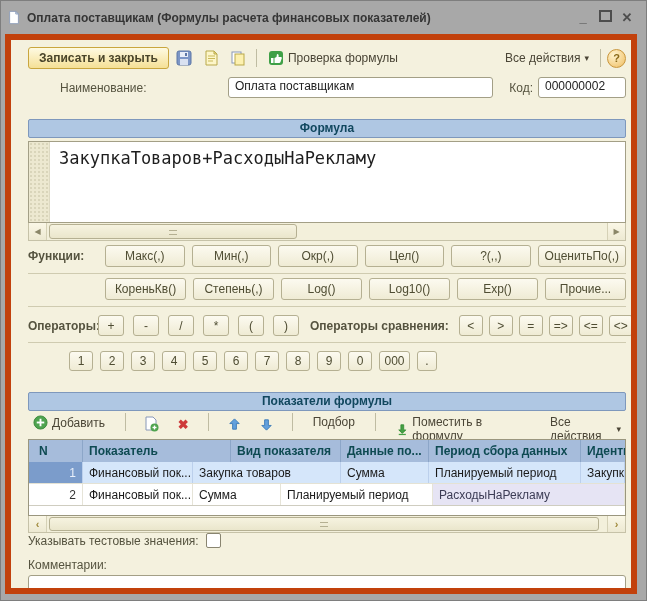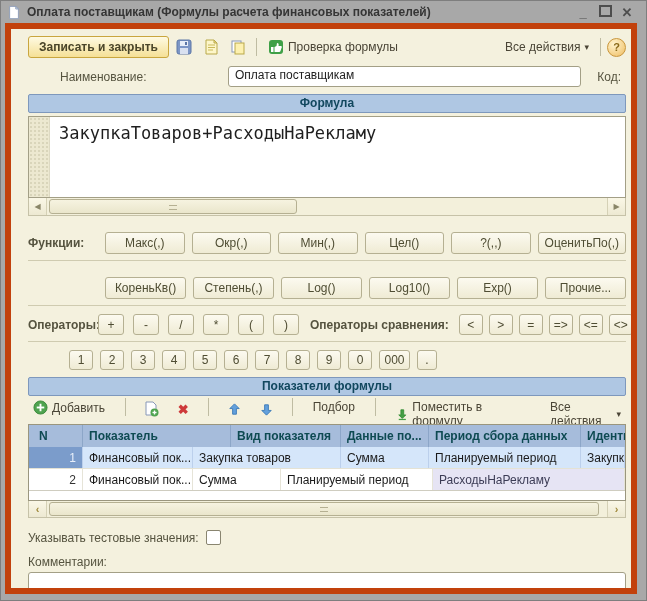--- a/index.html
+++ b/index.html
@@ -1,20 +1,20 @@
 <!DOCTYPE html>
 <html><head>
 <meta charset="utf-8">
 <style>
   html,body{margin:0;padding:0;background:#DADADA;}
   .window{width:647px;height:601px;box-sizing:border-box;background:#A8A8A8;
     padding:0 9px 6px 4px;display:flex;flex-direction:column;
     font-family:"Liberation Sans",sans-serif;font-size:12px;color:#4A493A;
     border:1px solid #7E7E7E;}
-  .titlebar{height:22px;display:flex;align-items:center;gap:6px;padding:0 2px;flex:0 0 auto;}
+  .titlebar{height:33px;display:flex;align-items:center;gap:6px;padding:0 2px;flex:0 0 auto;}
   .titlebar .title{font-weight:bold;color:#353535;flex:1;white-space:nowrap;overflow:hidden;font-size:12px;}
   .win-btn{color:#4D4D4D;font-weight:bold;width:16px;text-align:center;cursor:default;font-size:13px;}
   .maxbox{width:9px;height:8px;border:2px solid #4D4D4D;display:inline-block;}
   .body{flex:1;background:#F4F1DE;border:6px solid #c2410c;padding:4px 5px 6px 17px;
     display:flex;flex-direction:column;overflow:hidden;}
 
   
   .toolbar{display:flex;align-items:center;gap:3px;height:28px;flex:0 0 auto;}
   .btn-primary{border:1px solid #C9A63E;border-radius:3px;padding:3px 10px;
     background:linear-gradient(#FEFAE2,#F5E096);font-weight:bold;color:#4A452A;font-size:12px;cursor:default;}
@@ -31,40 +31,40 @@
   .row-name{display:flex;align-items:center;margin-top:5px;flex:0 0 auto;}
   .lbl{color:#55533F;}
   .row-name .lbl-name{width:168px;margin-left:32px;}
   .tbox{background:#fff;border:1px solid #A39F86;border-radius:3px;height:17px;padding:1px 6px;
     font-family:"Liberation Sans",sans-serif;font-size:12px;color:#222;}
   .name-input{flex:1;}
   .code-lbl{margin:0 5px 0 16px;}
   .code-input{width:74px;}
 
   
-  .group-hd{margin-top:7px;height:17px;line-height:17px;background:#AFC7E3;border:1px solid #7E98BC;
+  .group-hd{margin-top:21px;height:17px;line-height:17px;background:#AFC7E3;border:1px solid #7E98BC;
     border-radius:2px;text-align:center;font-weight:bold;color:#11475E;flex:0 0 auto;}
 
   
   .editor{margin-top:3px;border:1px solid #A39F86;background:#fff;height:80px;position:relative;flex:0 0 auto;}
   .gutter{position:absolute;left:0;top:0;bottom:0;width:20px;background:#ECE8D0;border-right:1px solid #DDD9C2;
     background-image:radial-gradient(#D9D5BA 1px,transparent 1px);background-size:4px 4px;}
   .code{margin-left:30px;padding-top:6px;font-family:"DejaVu Sans Mono",monospace;font-size:17px;color:#1E1E1E;}
   .hscroll{height:17px;display:flex;align-items:stretch;background:#F3F0DB;border:1px solid #C6C2A8;border-top:none;flex:0 0 auto;}
   .sbtn{width:17px;display:flex;align-items:center;justify-content:center;color:#8A8668;font-size:8px;
     background:linear-gradient(#FAF7E6,#EDE9D2);border-right:1px solid #D5D1B6;cursor:default;}
   .sbtn.right{border-right:none;border-left:1px solid #D5D1B6;}
   .strack{flex:1;position:relative;}
   .sthumb{position:absolute;top:1px;bottom:1px;background:linear-gradient(#F6F3E0,#EAE6CC);
     border:1px solid #B5B092;border-radius:3px;cursor:default;}
   .sthumb::after{content:"";position:absolute;left:50%;top:50%;width:8px;height:3px;margin:-2px 0 0 -4px;
     border-top:1px solid #B5B092;border-bottom:1px solid #B5B092;}
 
   
-  .fn-row{display:flex;align-items:center;gap:7px;margin-top:16px;flex:0 0 auto;}
+  .fn-row{display:flex;align-items:center;gap:7px;margin-top:4px;flex:0 0 auto;}
   .fn-label{width:70px;font-weight:bold;color:#55533F;flex:0 0 auto;}
   .btn{height:22px;border:1px solid #B5B092;border-radius:3px;background:linear-gradient(#FCFAF0,#EFEBD4);
     color:#4F4D33;font-size:12px;display:flex;align-items:center;justify-content:center;cursor:default;
     font-family:"Liberation Sans",sans-serif;}
   .fn-btn{flex:1;}
   .hr{height:1px;background:#CFCBB0;margin:6px 0 0 0;flex:0 0 auto;}
 
   
   .op-row{display:flex;align-items:center;margin-top:8px;flex:0 0 auto;}
   .op-label{font-weight:bold;color:#55533F;width:70px;flex:0 0 auto;}
@@ -98,21 +98,21 @@
   .row-sel .td.c0{background:#7B9CCB;color:#E8EFFA;justify-content:flex-end;padding-right:6px;}
   .row-plain{background:#fff;color:#1A1A1A;border-top:1px solid #E4E2D4;border-bottom:1px solid #CFCDC0;}
   .row-plain .td{border-right:1px solid #E6E4D8;}
   .row-plain .td.c0{justify-content:flex-end;padding-right:6px;color:#333;}
   .row-plain .td.c5{background:#E6E4F4;color:#3C3C55;}
   .tfill{height:9px;background:#fff;}
   .tscroll{height:16px;display:flex;align-items:stretch;background:#F3F0DB;border:1px solid #C6C2A8;border-top:none;flex:0 0 auto;}
   .tscroll .sbtn{color:#A08A3C;font-size:11px;font-weight:bold;}
 
   
-  .chk-row{display:flex;align-items:center;margin-top:12px;gap:7px;flex:0 0 auto;}
+  .chk-row{display:flex;align-items:center;gap:7px;flex:0 0 auto;}
   .checkbox{width:13px;height:13px;background:#fff;border:1px solid #898570;border-radius:2px;cursor:default;}
   .comments-lbl{margin-top:10px;flex:0 0 auto;color:#55533F;}
   .comments-box{margin-top:3px;height:40px;background:#fff;border:1px solid #A39F86;border-radius:3px;flex:0 0 auto;}
   .red-x{color:#CE3A3A;font-weight:bold;font-size:13px;}
 </style>
 </head>
 <body>
 
 <div class="window">
   <div class="titlebar">
@@ -170,40 +170,41 @@
         <span class="chev">▾</span>
       </span>
       <span class="vsep"></span>
       <span class="help-circle">?</span>
     </div>
 
     <div class="row-name">
       <span class="lbl lbl-name">Наименование:</span>
       <span class="tbox name-input">Оплата поставщикам</span>
       <span class="lbl code-lbl">Код:</span>
+      <span class="tbox code-input">000000002</span>
     </div>
 
     <div class="group-hd">Формула</div>
     <div class="editor">
       <div class="gutter"></div>
       <div class="code">ЗакупкаТоваров+РасходыНаРекламу</div>
     </div>
     <div class="hscroll">
       <span class="sbtn">◀</span>
       <span class="strack">
         <span class="sthumb" style="left:2px;width:44%;"></span>
       </span>
       <span class="sbtn right">▶</span>
     </div>
 
     <div class="fn-row">
       <span class="fn-label">Функции:</span>
       <button class="btn fn-btn">Макс(,)</button>
+      <button class="btn fn-btn">Мин(,)</button>
       <button class="btn fn-btn">Окр(,)</button>
-      <button class="btn fn-btn">Мин(,)</button>
       <button class="btn fn-btn">Цел()</button>
       <button class="btn fn-btn">?(,,)</button>
       <button class="btn fn-btn">ОценитьПо(,)</button>
     </div>
     <div class="hr"></div>
     <div class="fn-row">
       <span class="fn-label"></span>
       <button class="btn fn-btn">КореньКв()</button>
       <button class="btn fn-btn">Степень(,)</button>
       <button class="btn fn-btn">Log()</button>

